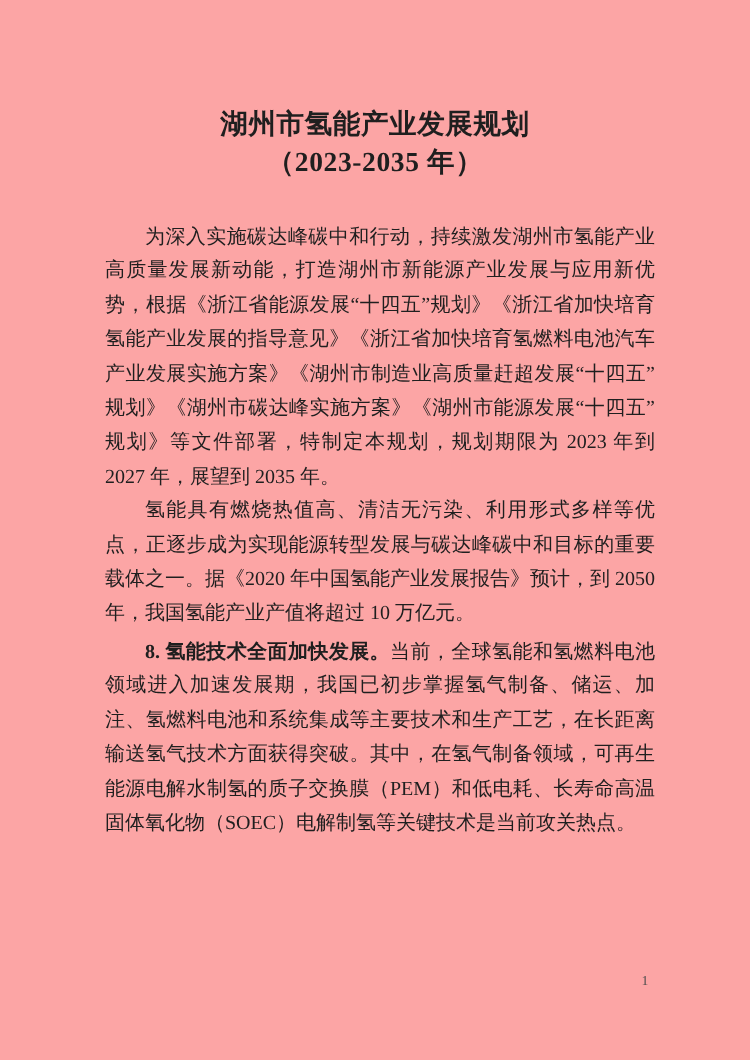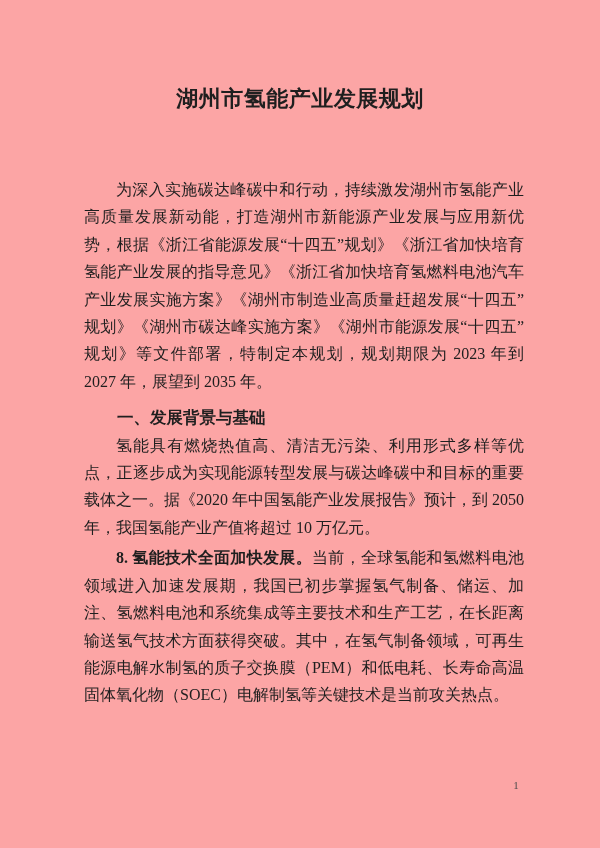--- a/index.html
+++ b/index.html
@@ -74,27 +74,27 @@
     color: #4d4d4d;
   }
 </style>
 </head>
 <body>
 
 <div class="page">
 
   <h1 class="doc-title">
     <span class="title-line">湖州市氢能产业发展规划</span>
+    <span class="title-line">（2023-2035 年）</span>
   </h1>
 
   <div class="doc-body">
 
     <p class="para">为深入实施碳达峰碳中和行动，持续激发湖州市氢能产业高质量发展新动能，打造湖州市新能源产业发展与应用新优势，根据《浙江省能源发展“十四五”规划》《浙江省加快培育氢能产业发展的指导意见》《浙江省加快培育氢燃料电池汽车产业发展实施方案》《湖州市制造业高质量赶超发展“十四五”规划》《湖州市碳达峰实施方案》《湖州市能源发展“十四五”规划》等文件部署，特制定本规划，规划期限为 2023 年到 2027 年，展望到 2035 年。</p>
 
-    <h2 class="heading heading-section">一、发展背景与基础</h2>
 
 
     <p class="para">氢能具有燃烧热值高、清洁无污染、利用形式多样等优点，正逐步成为实现能源转型发展与碳达峰碳中和目标的重要载体之一。据《2020 年中国氢能产业发展报告》预计，到 2050 年，我国氢能产业产值将超过 10 万亿元。</p>
 
     <p class="para para-tech"><strong>8. 氢能技术全面加快发展。</strong><span>当前，全球氢能和氢燃料电池领域进入加速发展期，我国已初步掌握氢气制备、储运、加注、氢燃料电池和系统集成等主要技术和生产工艺，在长距离输送氢气技术方面获得突破。其中，在氢气制备领域，可再生能源电解水制氢的质子交换膜（PEM）和低电耗、长寿命高温固体氧化物（SOEC）电解制氢等关键技术是当前攻关热点。</span></p>
 
   </div>
 
   <div class="page-number">1</div>
 

